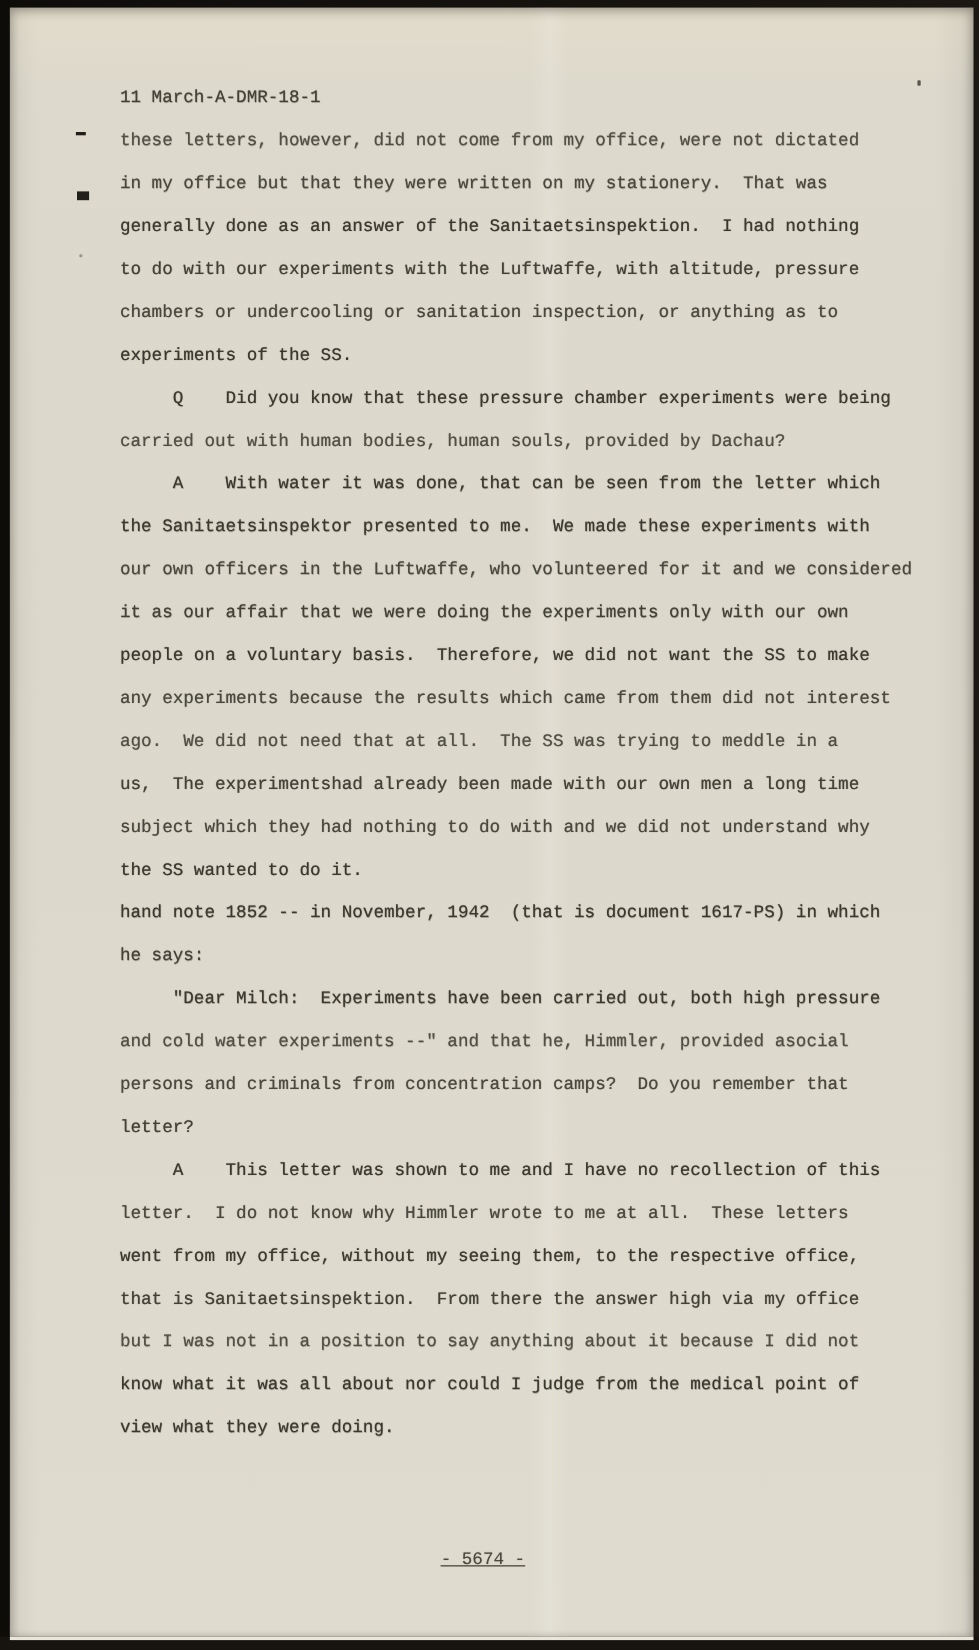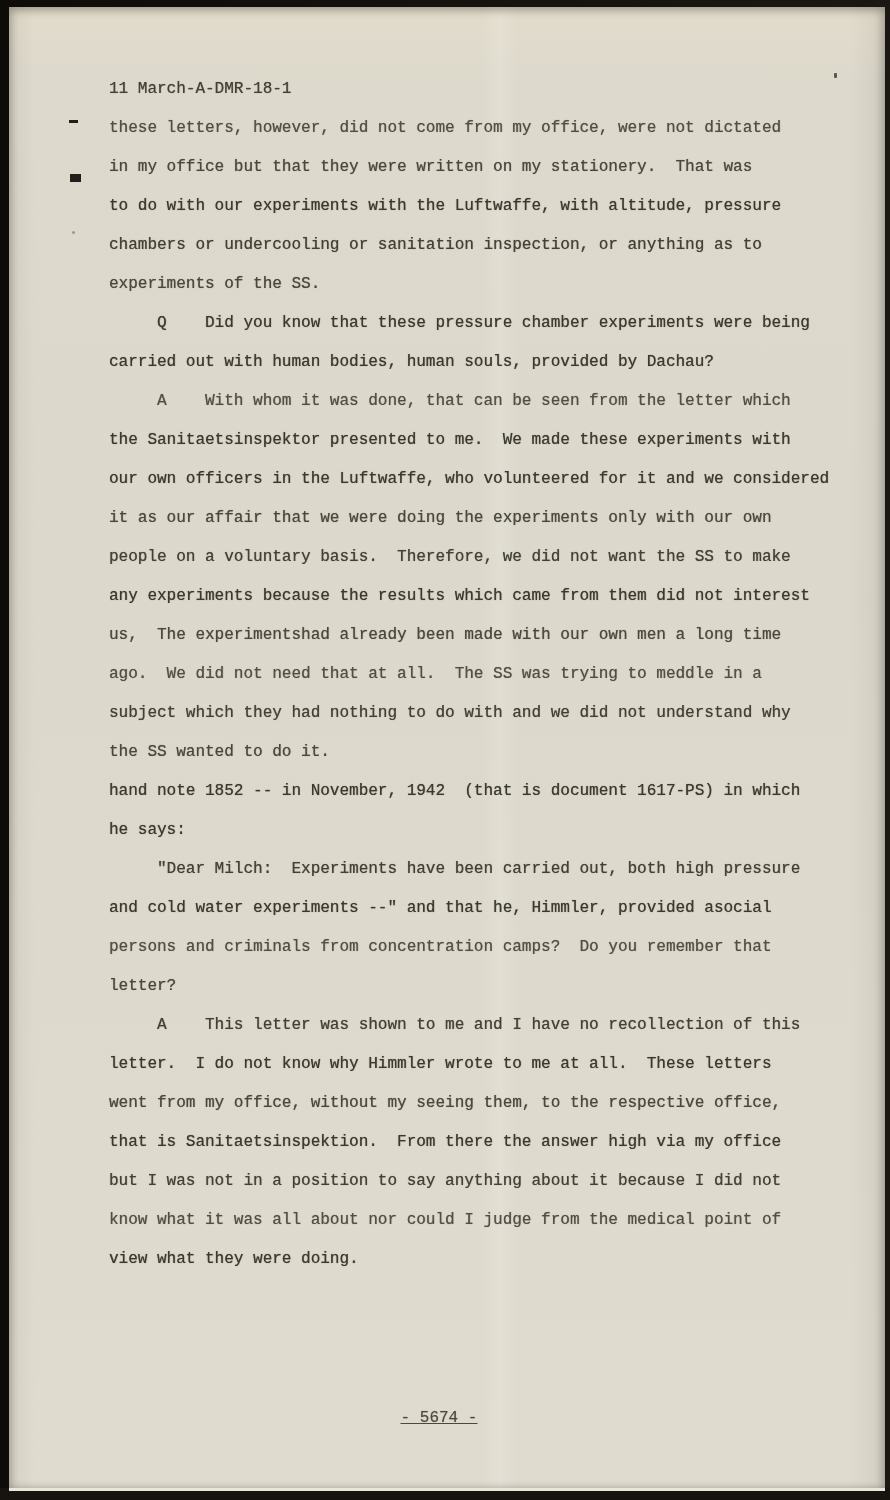--- a/index.html
+++ b/index.html
@@ -81,33 +81,34 @@
 
     <div class="mark mark-dash"></div>
     <div class="mark mark-square"></div>
     <div class="mark mark-speck"></div>
     <div class="mark mark-dot"></div>
 
     <div class="typed">
       <div class="ln">11 March-A-DMR-18-1</div>
       <div class="ln">these letters, however, did not come from my office, were not dictated</div>
       <div class="ln">in my office but that they were written on my stationery.  That was</div>
+      <div class="ln">generally done as an answer of the Sanitaetsinspektion.  I had nothing</div>
       <div class="ln">to do with our experiments with the Luftwaffe, with altitude, pressure</div>
       <div class="ln">chambers or undercooling or sanitation inspection, or anything as to</div>
       <div class="ln">experiments of the SS.</div>
       <div class="ln">     Q    Did you know that these pressure chamber experiments were being</div>
       <div class="ln">carried out with human bodies, human souls, provided by Dachau?</div>
-      <div class="ln">     A    With whom it was done, that can be seen from the letter which</div>
+      <div class="ln">     A    With water it was done, that can be seen from the letter which</div>
       <div class="ln">the Sanitaetsinspektor presented to me.  We made these experiments with</div>
       <div class="ln">our own officers in the Luftwaffe, who volunteered for it and we considered</div>
       <div class="ln">it as our affair that we were doing the experiments only with our own</div>
       <div class="ln">people on a voluntary basis.  Therefore, we did not want the SS to make</div>
       <div class="ln">any experiments because the results which came from them did not interest</div>
+      <div class="ln">ago.  We did not need that at all.  The SS was trying to meddle in a</div>
       <div class="ln">us,  The experimentshad already been made with our own men a long time</div>
-      <div class="ln">ago.  We did not need that at all.  The SS was trying to meddle in a</div>
       <div class="ln">subject which they had nothing to do with and we did not understand why</div>
       <div class="ln">the SS wanted to do it.</div>
       <div class="ln">hand note 1852 -- in November, 1942  (that is document 1617-PS) in which</div>
       <div class="ln">he says:</div>
       <div class="ln">     "Dear Milch:  Experiments have been carried out, both high pressure</div>
       <div class="ln">and cold water experiments --" and that he, Himmler, provided asocial</div>
       <div class="ln">persons and criminals from concentration camps?  Do you remember that</div>
       <div class="ln">letter?</div>
       <div class="ln">     A    This letter was shown to me and I have no recollection of this</div>
       <div class="ln">letter.  I do not know why Himmler wrote to me at all.  These letters</div>

